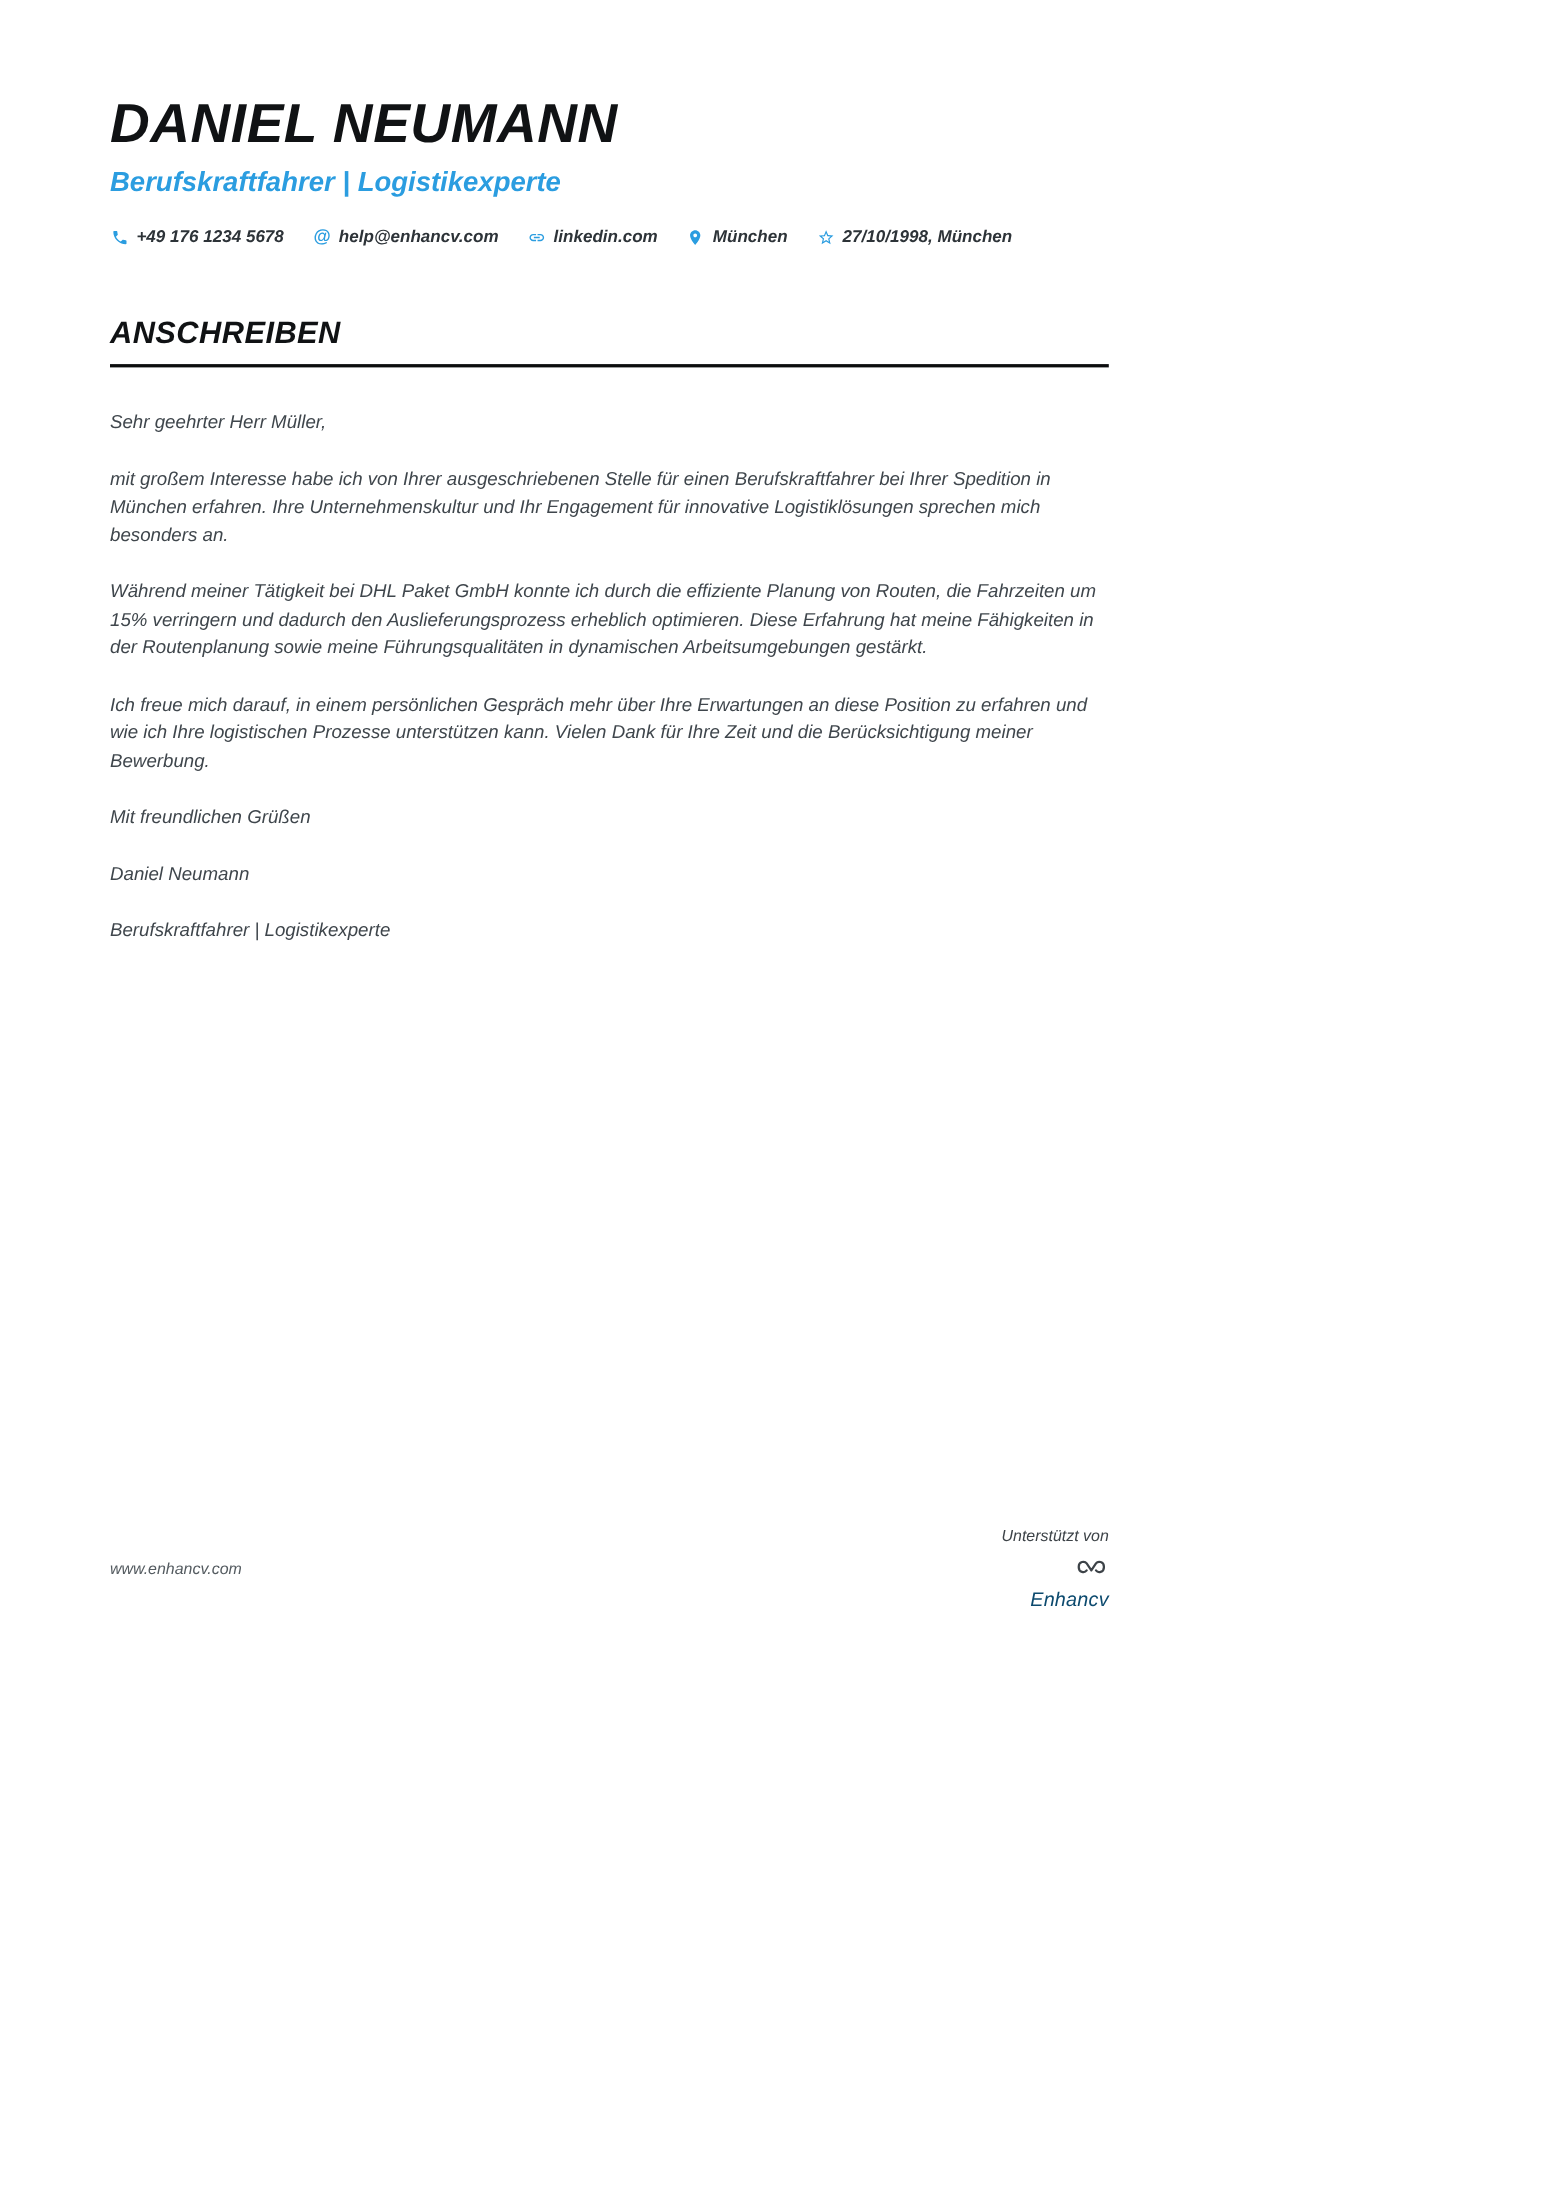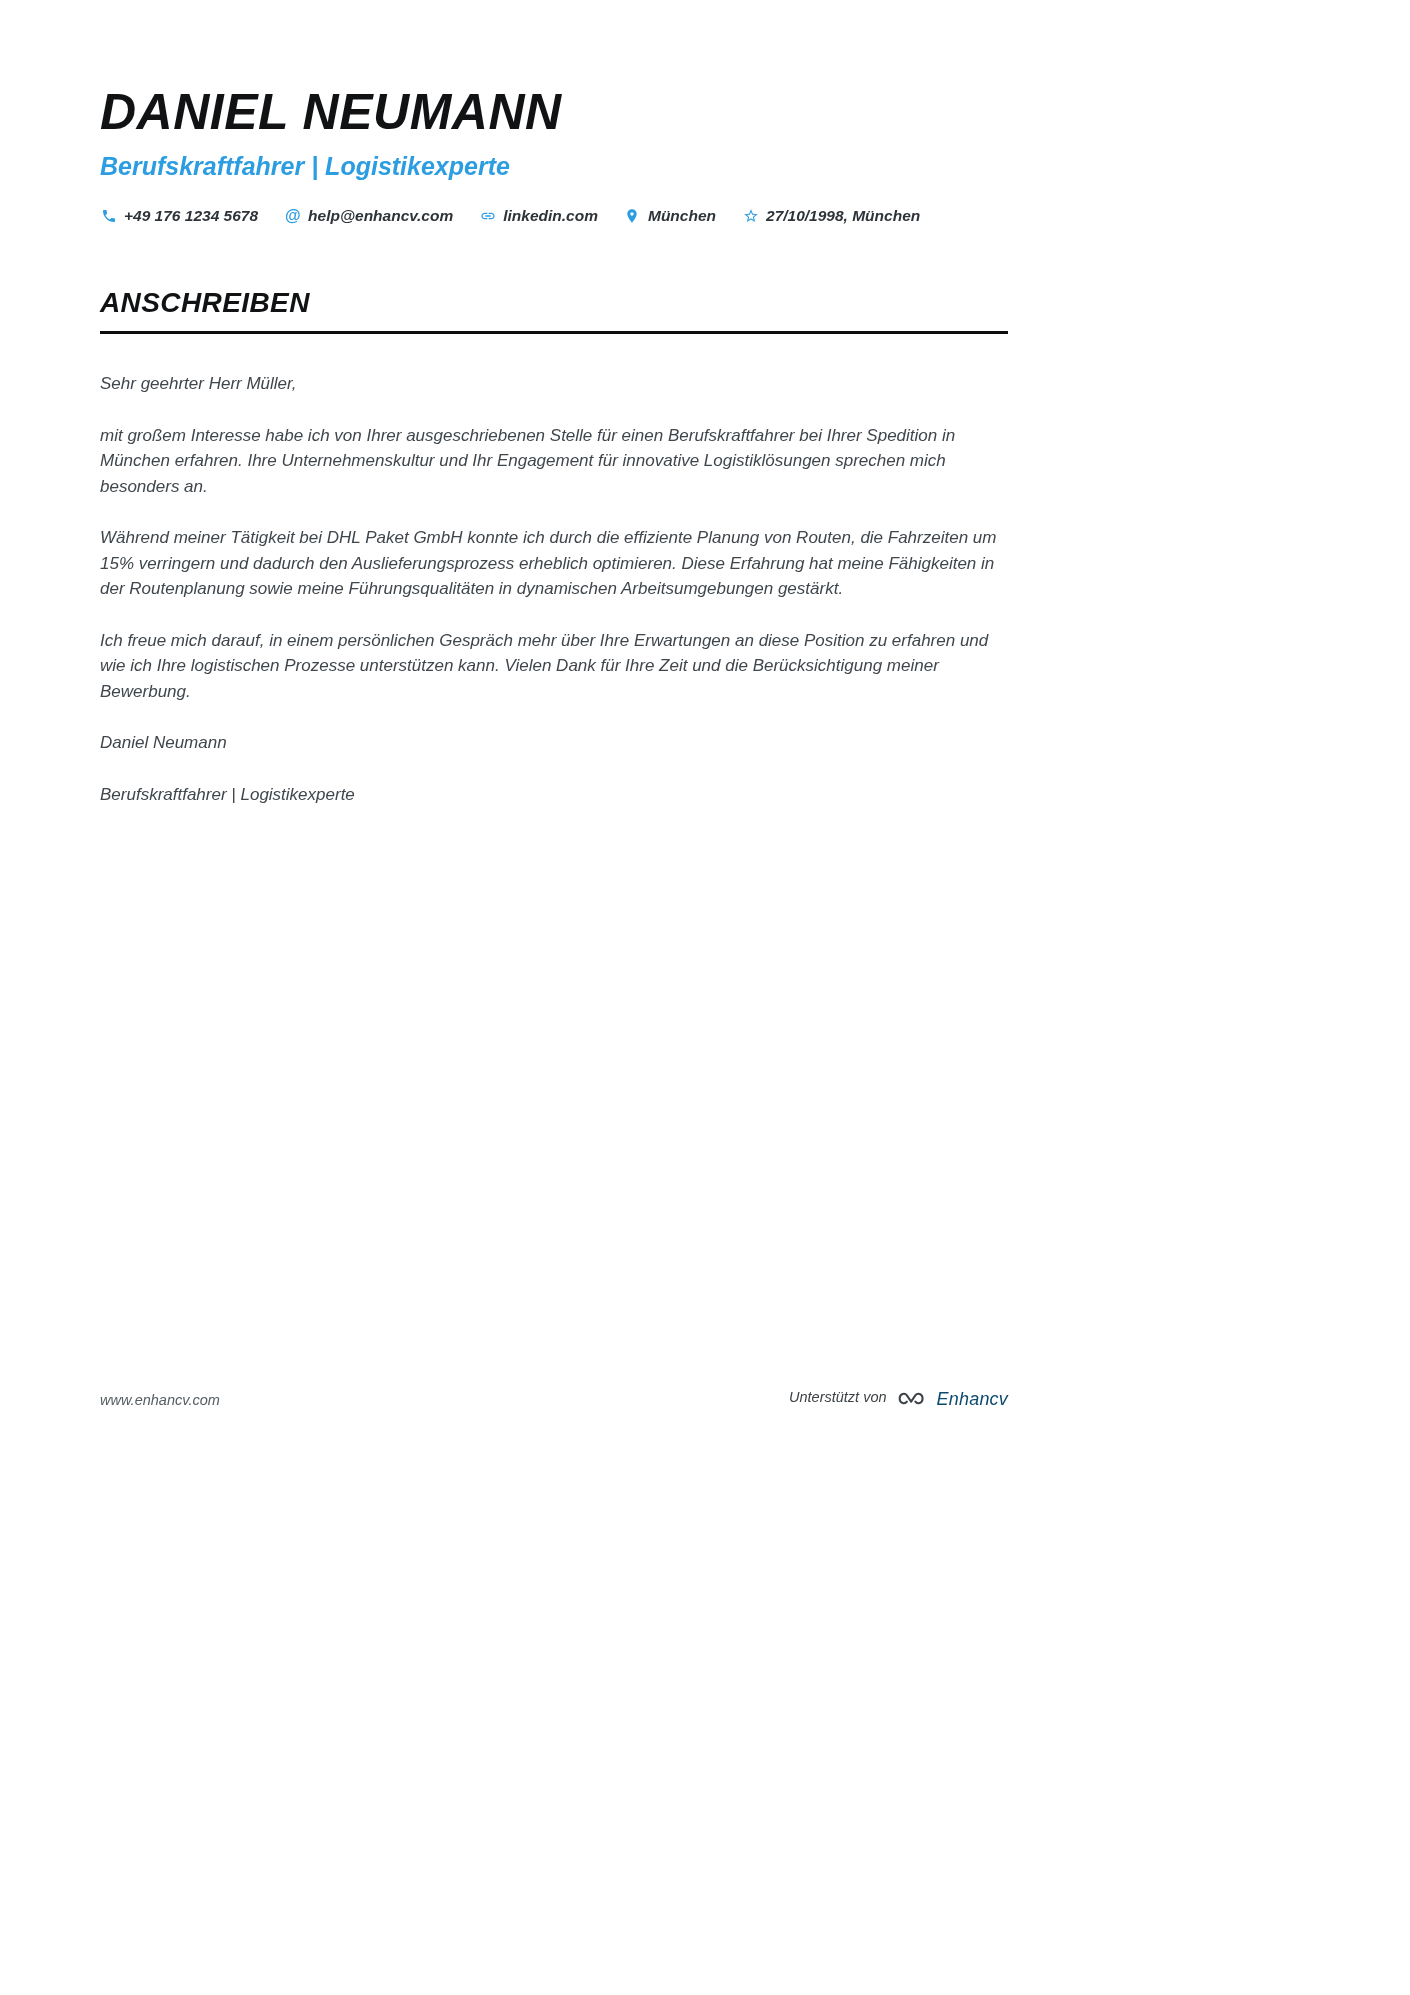--- a/index.html
+++ b/index.html
@@ -100,22 +100,23 @@
     align-items:center;
   }
   .footer-left{
     font-size:14.5px;
     color:var(--muted);
     text-decoration:none;
     font-weight:400;
   }
   .footer-right{
     display:flex;
-    align-items:flex-start;
+    align-items:flex-end;
     gap:10px;
+    flex-direction:column;
   }
   .powered-by{
     font-size:14.5px;
     color:#3d4348;
   }
   .logo-mark{
     display:inline-flex;
     align-items:center;
     color:#3d4348;
   }
@@ -183,20 +184,21 @@
 
     </div>
 
     <h2 class="section-heading">ANSCHREIBEN</h2>
 
     <div class="letter">
       <p>Sehr geehrter Herr Müller,</p>
       <p>mit großem Interesse habe ich von Ihrer ausgeschriebenen Stelle für einen Berufskraftfahrer bei Ihrer Spedition in München erfahren. Ihre Unternehmenskultur und Ihr Engagement für innovative Logistiklösungen sprechen mich besonders an.</p>
       <p>Während meiner Tätigkeit bei DHL Paket GmbH konnte ich durch die effiziente Planung von Routen, die Fahrzeiten um 15% verringern und dadurch den Auslieferungsprozess erheblich optimieren. Diese Erfahrung hat meine Fähigkeiten in der Routenplanung sowie meine Führungsqualitäten in dynamischen Arbeitsumgebungen gestärkt.</p>
       <p>Ich freue mich darauf, in einem persönlichen Gespräch mehr über Ihre Erwartungen an diese Position zu erfahren und wie ich Ihre logistischen Prozesse unterstützen kann. Vielen Dank für Ihre Zeit und die Berücksichtigung meiner Bewerbung.</p>
+      <p>Mit freundlichen Grüßen</p>
       <p>Daniel Neumann</p>
       <p>Berufskraftfahrer | Logistikexperte</p>
     </div>
 
   </div>
 
   <div class="footer">
     <a href="#" class="footer-left">www.enhancv.com</a>
     <div class="footer-right">
       <span class="powered-by">Unterstützt von</span>

